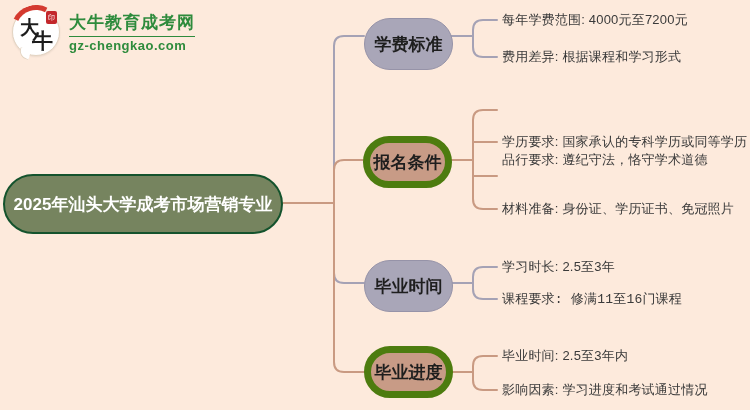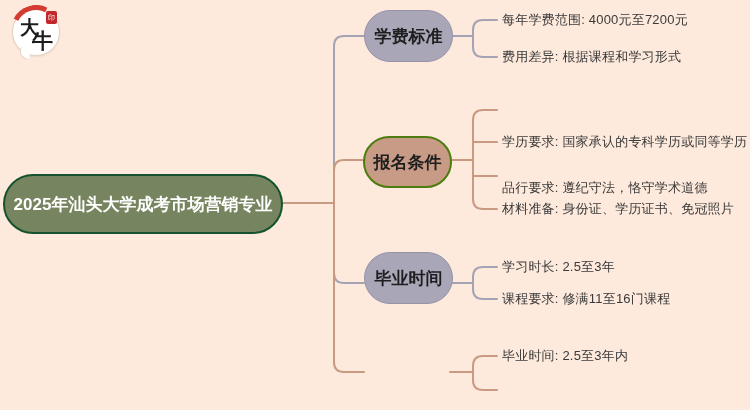--- a/index.html
+++ b/index.html
@@ -45,34 +45,34 @@
     position:absolute;left:3px;top:174px;width:280px;height:60px;
     background:#76845f;border:2px solid #14532d;border-radius:30px;box-sizing:border-box;
     display:flex;align-items:center;justify-content:center;
     color:#ffffff;font-size:17px;font-weight:bold;white-space:nowrap;
   }
   .branch-node{
     position:absolute;width:89px;height:52px;border-radius:26px;box-sizing:border-box;
     display:flex;align-items:center;justify-content:center;
     font-size:17px;font-weight:bold;color:#1e1e1e;white-space:nowrap;
   }
-  .branch-lavender{background:#a9a6b8;border:1px solid #9693a8;}
-  .branch-salmon{background:#c89b86;border:2px solid #4d7c0f;}
+  .branch-lavender{background:#a9a6b8;border:1px solid #9693a8;margin-top:8px;}
+  .branch-salmon{background:#c89b86;border:7px solid #4d7c0f;}
   .b0{left:364px;top:10px;}
   .b1{left:363px;top:136px;}
   .b2{left:364px;top:252px;}
   .b3{left:364px;top:346px;}
 
   .leaf{
     position:absolute;left:502px;transform:translateY(-50%);
     font-size:13px;color:#3a3a3a;white-space:nowrap;letter-spacing:.2px;
   }
   .l0{top:20px;}  .l1{top:57px;}
-  .l2{top:110px;} .l3{top:142px;} .l4{top:188px;} .l5{top:209px;}
-  .l6{top:267px;} .l7{top:299px;}
+  .l2{top:110px;} .l3{top:142px;} .l4{top:160px;} .l5{top:209px;}
+  .l6{top:267px;} .l7{top:299px;font-family:Liberation Mono, monospace;}
   .l8{top:356px;} .l9{top:390px;}
 </style>
 </head>
 <body>
 
 <div class="canvas">
 
   <svg class="connectors" width="750" height="410" viewBox="0 0 750 410">
     <g fill="none" stroke-width="2" stroke-linecap="round">
 
@@ -99,30 +99,37 @@
     </g>
   </svg>
 
   <div class="logo">
     <div class="logo-bubble">
       <div class="logo-arc"></div>
       <span class="logo-char-a">大</span>
       <span class="logo-char-b">牛</span>
       <div class="logo-seal">印</div>
     </div>
+    <div class="logo-text">
+      <div class="logo-name">大牛教育成考网</div>
+      <div class="logo-divider"></div>
+      <div class="logo-domain">gz-chengkao.com</div>
+    </div>
   </div>
 
   <div class="root-node">2025年汕头大学成考市场营销专业</div>
 
   <div class="branch-node branch-lavender b0">学费标准</div>
   <div class="branch-node branch-salmon b1">报名条件</div>
   <div class="branch-node branch-lavender b2">毕业时间</div>
+  <div class="branch-node branch-salmon b3">毕业进度</div>
 
   <div class="leaf l0">每年学费范围: 4000元至7200元</div>
   <div class="leaf l1">费用差异: 根据课程和学习形式</div>
   <div class="leaf l3">学历要求: 国家承认的专科学历或同等学历</div>
   <div class="leaf l4">品行要求: 遵纪守法，恪守学术道德</div>
   <div class="leaf l5">材料准备: 身份证、学历证书、免冠照片</div>
   <div class="leaf l6">学习时长: 2.5至3年</div>
   <div class="leaf l7">课程要求: 修满11至16门课程</div>
   <div class="leaf l8">毕业时间: 2.5至3年内</div>
+  <div class="leaf l9">影响因素: 学习进度和考试通过情况</div>
 
 </div>
 
 </body></html>

